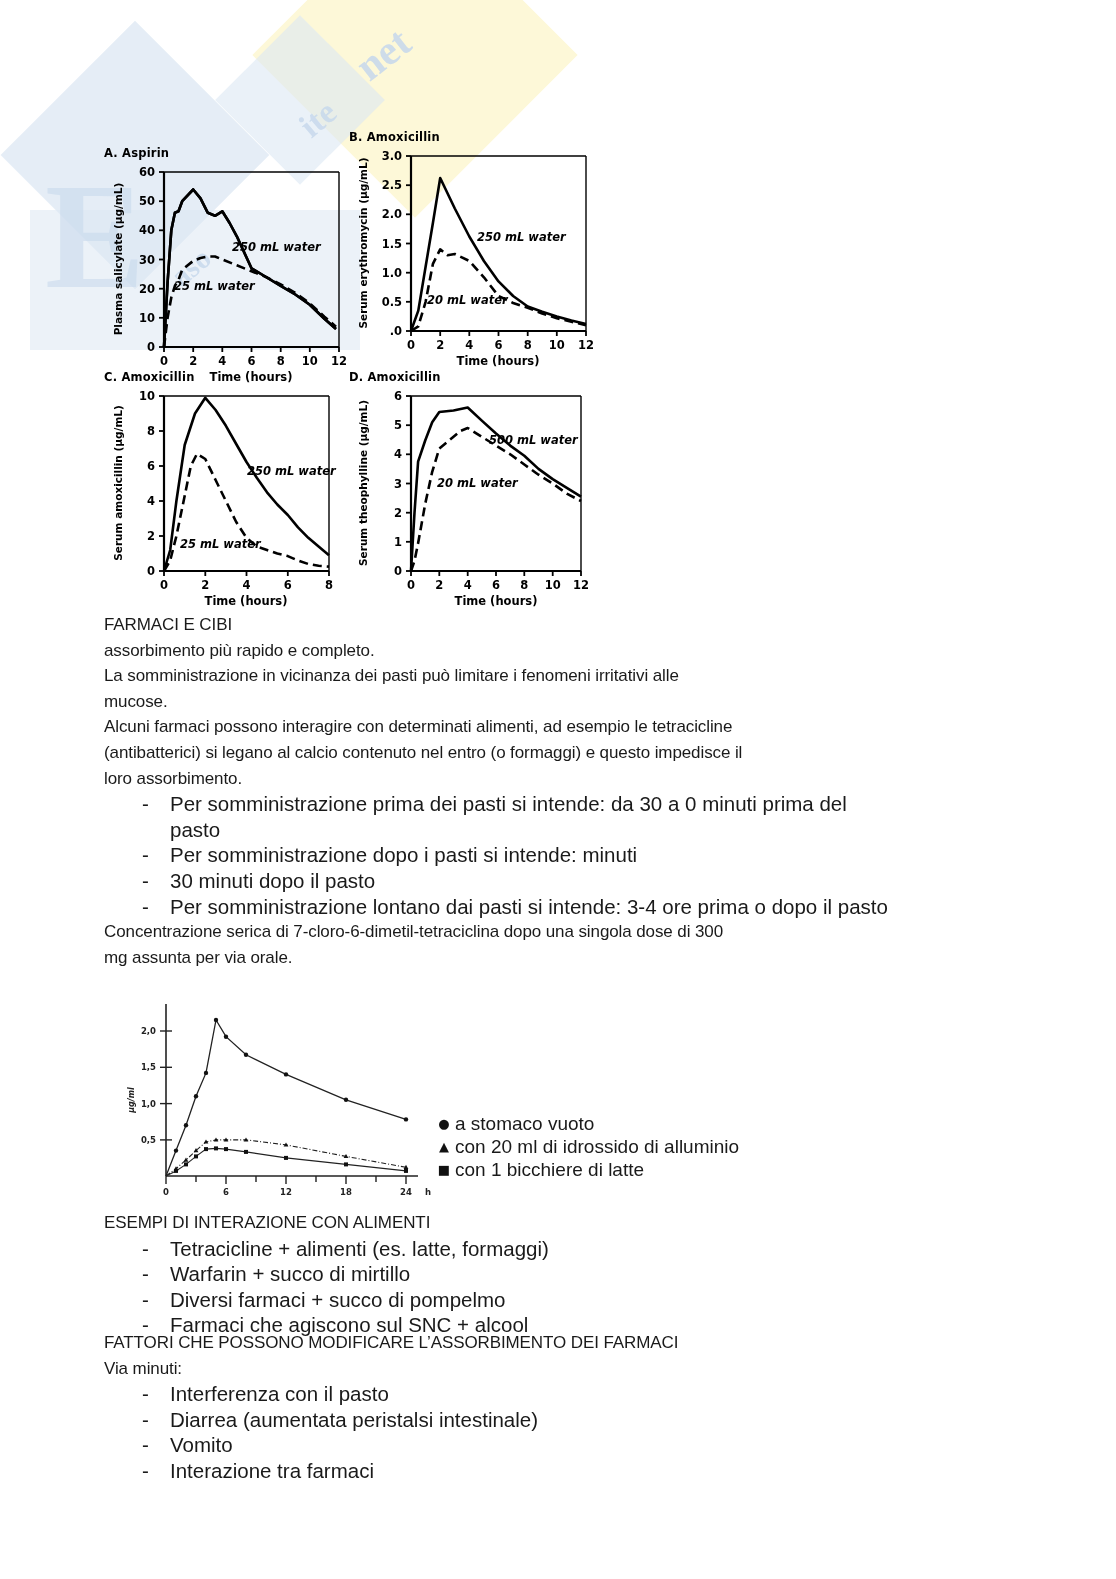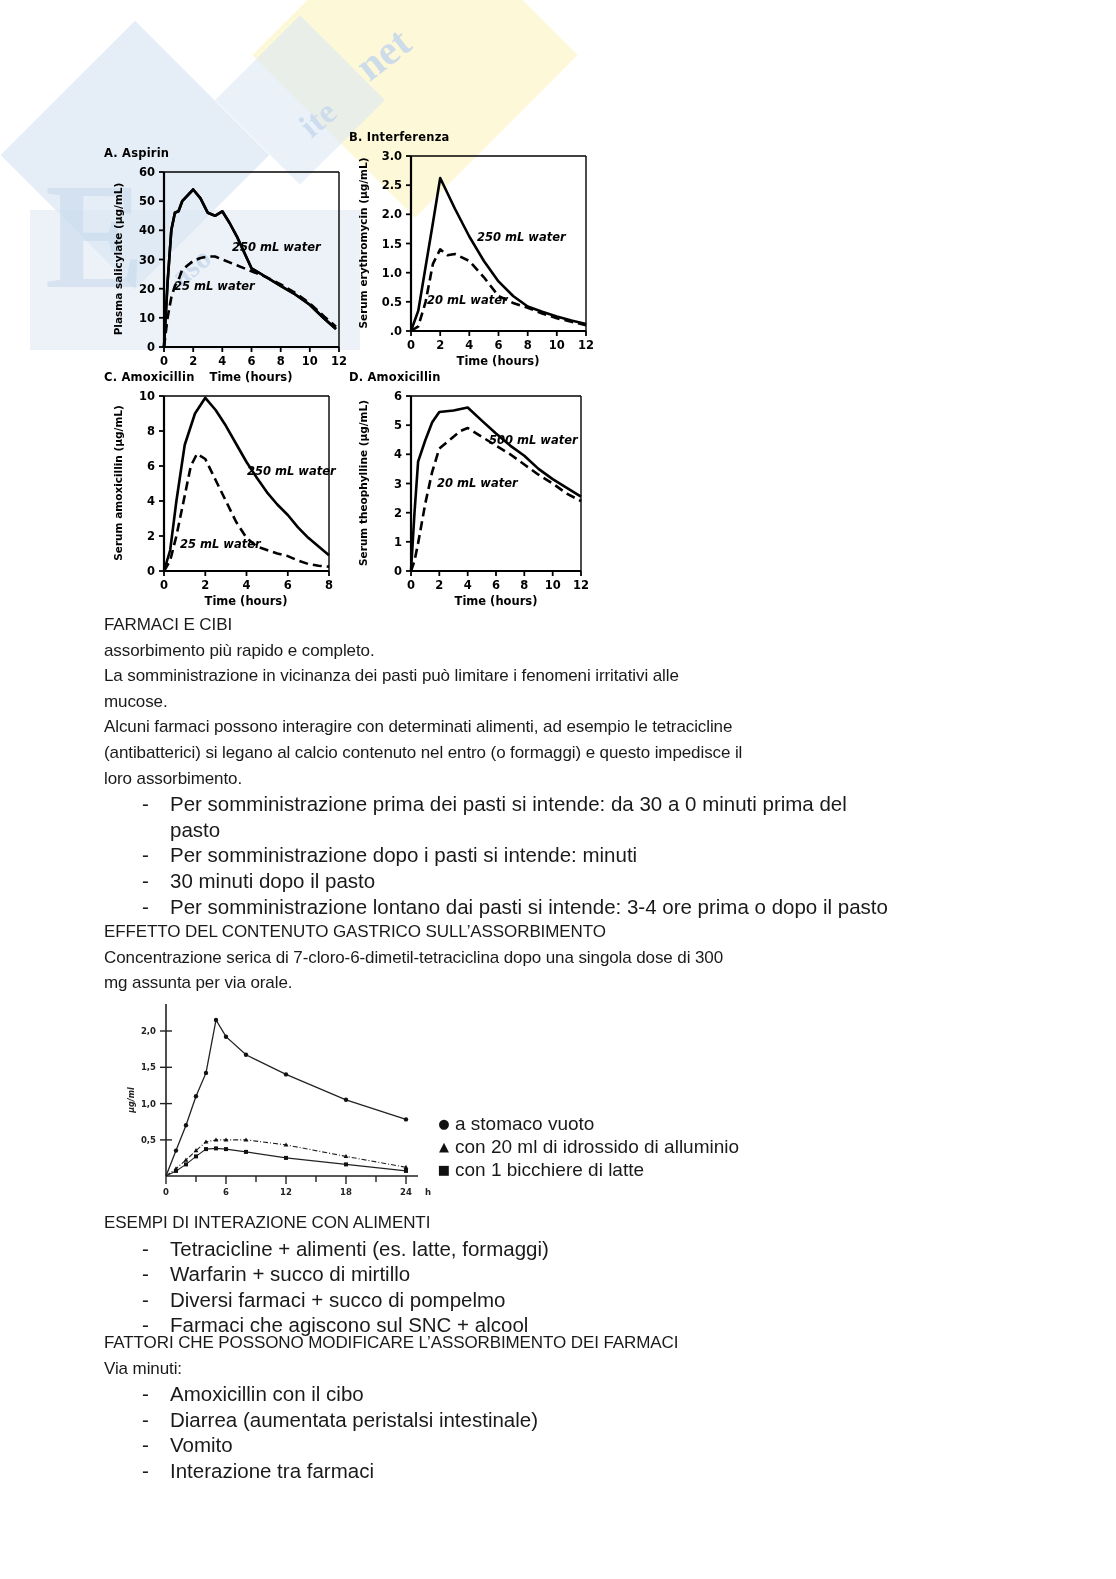--- a/index.html
+++ b/index.html
@@ -149,21 +149,21 @@
           <polyline fill="none" stroke="#000" stroke-width="2.6" stroke-linejoin="round" points="60,185 63.6,120 67.3,68.3 70.9,50.8 74.5,49.3 78.2,39.2 89.2,27.5 96.5,36.3 103.8,50.8 111,53.8 118.3,49.3 125.6,61 132.8,74.3 147.5,106.3 162,115 176.7,123.8 191.3,132.5 205.8,142.7 220.4,156.8 232,167"></polyline>
 
           <polyline fill="none" stroke="#000" stroke-width="2.6" stroke-dasharray="9,5" stroke-linejoin="round" points="60,185 63.6,155.8 67.3,135.4 70.9,123.8 74.5,118 78.2,107.7 89.2,98.9 96.5,96 103.8,94.5 111,94.5 118.3,97.5 132.8,103.3 147.5,109.2 162,115 176.7,122.3 191.3,131 205.8,141.3 220.4,154.7 232,164.8"></polyline>
           <text x="128" y="89" font-size="11.5" font-style="italic">250 mL water</text>
           <text x="70" y="128" font-size="11.5" font-style="italic">25 mL water</text>
         </g>
       </svg>
     </div>
 
     <div class="panel" style="left:245px;top:0px;">
-      <div class="panel-title">B. Interferenza</div>
+      <div class="panel-title">B. Amoxicillin</div>
       <svg width="255" height="225" viewBox="0 0 255 225">
         <g font-family="DejaVu Sans, sans-serif" font-size="11.5" font-weight="bold" fill="#000">
           <line x1="62" y1="10" x2="62" y2="185" stroke="#000" stroke-width="2.2"></line>
           <line x1="62" y1="185" x2="237" y2="185" stroke="#000" stroke-width="2.2"></line>
           <line x1="62" y1="10" x2="237" y2="10" stroke="#000" stroke-width="1.4"></line>
           <line x1="237" y1="10" x2="237" y2="185" stroke="#000" stroke-width="1.4"></line>
           <g stroke="#000" stroke-width="1.8">
             <line x1="57" y1="185" x2="62" y2="185"></line>
               <line x1="57" y1="155.8" x2="62" y2="155.8"></line>
             <line x1="57" y1="126.7" x2="62" y2="126.7"></line>
@@ -325,21 +325,20 @@
       <div class="bul">
         <span class="dash">-</span>
         <span class="btxt">30 minuti dopo il pasto</span>
       </div>
       <div class="bul">
         <span class="dash">-</span>
         <span class="btxt">Per somministrazione lontano dai pasti si intende: 3-4 ore prima o dopo il pasto</span>
       </div>
     </div>
 
-    <div class="ln">EFFETTO DEL CONTENUTO GASTRICO SULL’ASSORBIMENTO</div>
     <div class="ln">Concentrazione serica di 7-cloro-6-dimetil-tetraciclina dopo una singola dose di 300</div>
     <div class="ln">mg assunta per via orale.</div>
   </div>
 
   <div class="figblock" id="fig-tetra">
     <svg width="330" height="205" viewBox="0 0 330 205" style="position:absolute;left:0;top:0;">
       <g font-family="DejaVu Sans, sans-serif" font-size="8.5" font-weight="bold" fill="#222">
 
         <line x1="58" y1="4" x2="58" y2="176" stroke="#222" stroke-width="1.6"></line>
         <line x1="58" y1="176" x2="310" y2="176" stroke="#222" stroke-width="1.6"></line>
@@ -455,21 +454,21 @@
       </div>
     </div>
   </div>
 
   <div id="text3">
     <div class="ln">FATTORI CHE POSSONO MODIFICARE L’ASSORBIMENTO DEI FARMACI</div>
     <div class="ln">Via minuti:</div>
     <div class="bullets">
       <div class="bul">
         <span class="dash">-</span>
-        <span class="btxt">Amoxicillin con il cibo</span>
+        <span class="btxt">Interferenza con il pasto</span>
       </div>
       <div class="bul">
         <span class="dash">-</span>
         <span class="btxt">Diarrea (aumentata peristalsi intestinale)</span>
       </div>
       <div class="bul">
         <span class="dash">-</span>
         <span class="btxt">Vomito</span>
       </div>
       <div class="bul">

